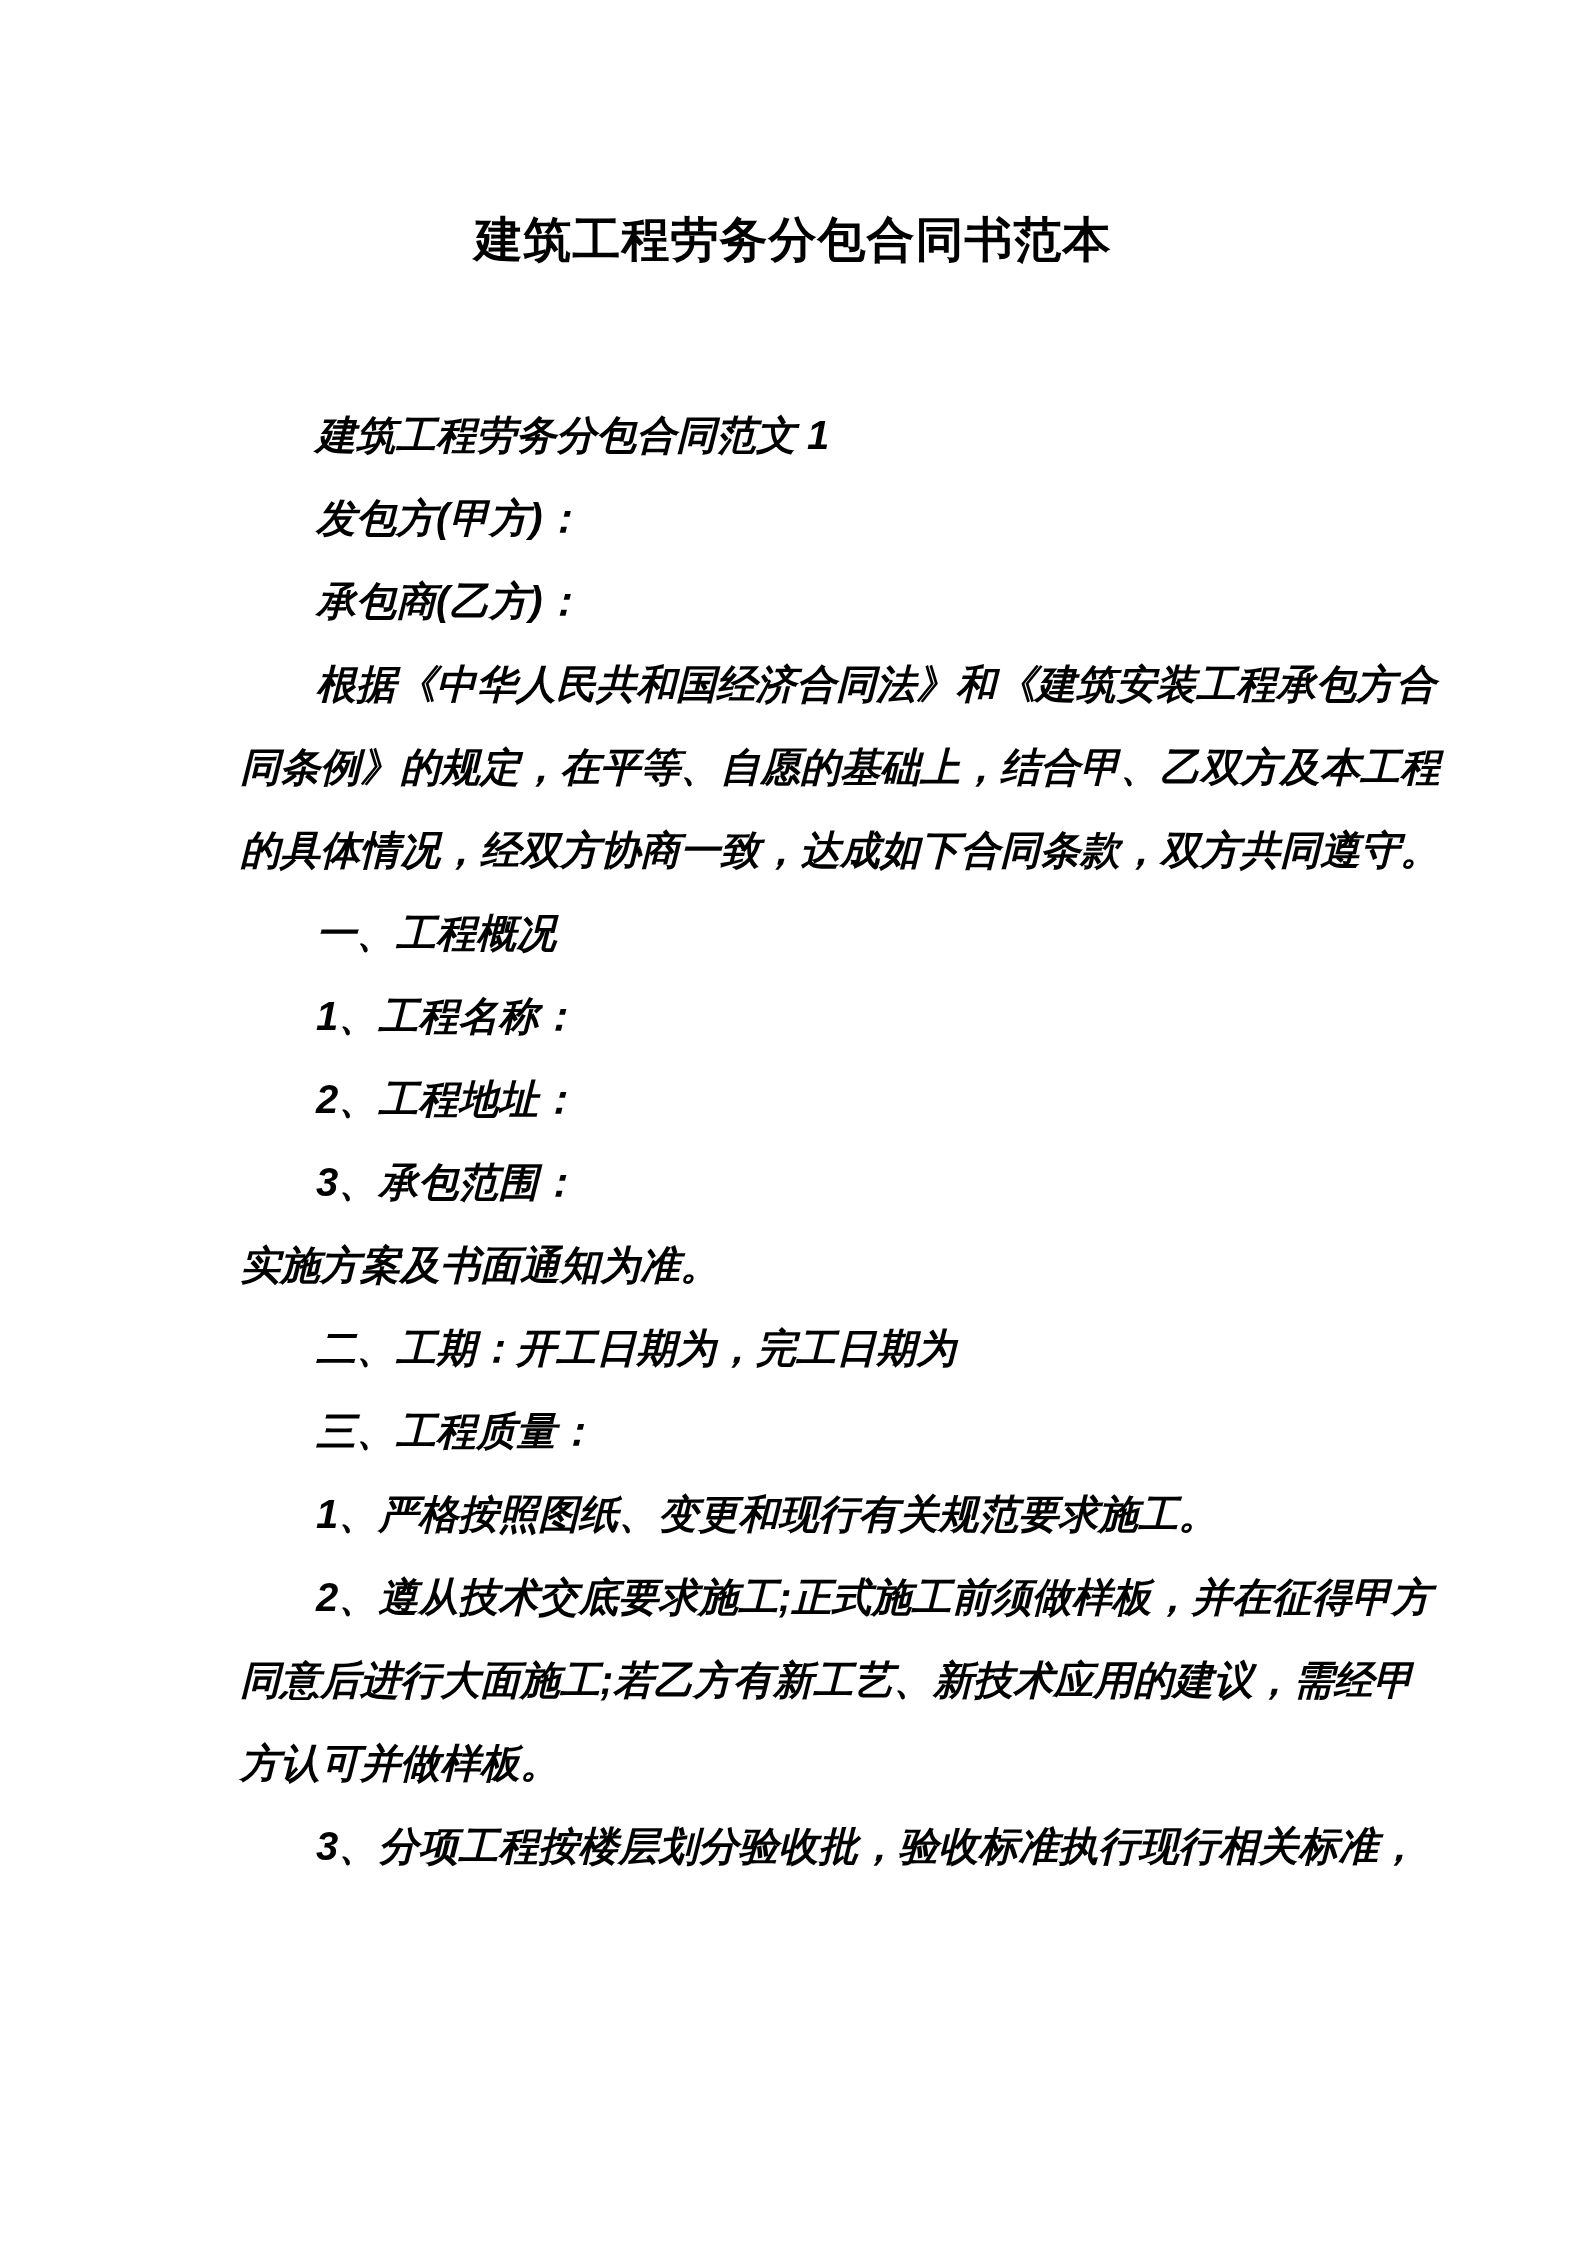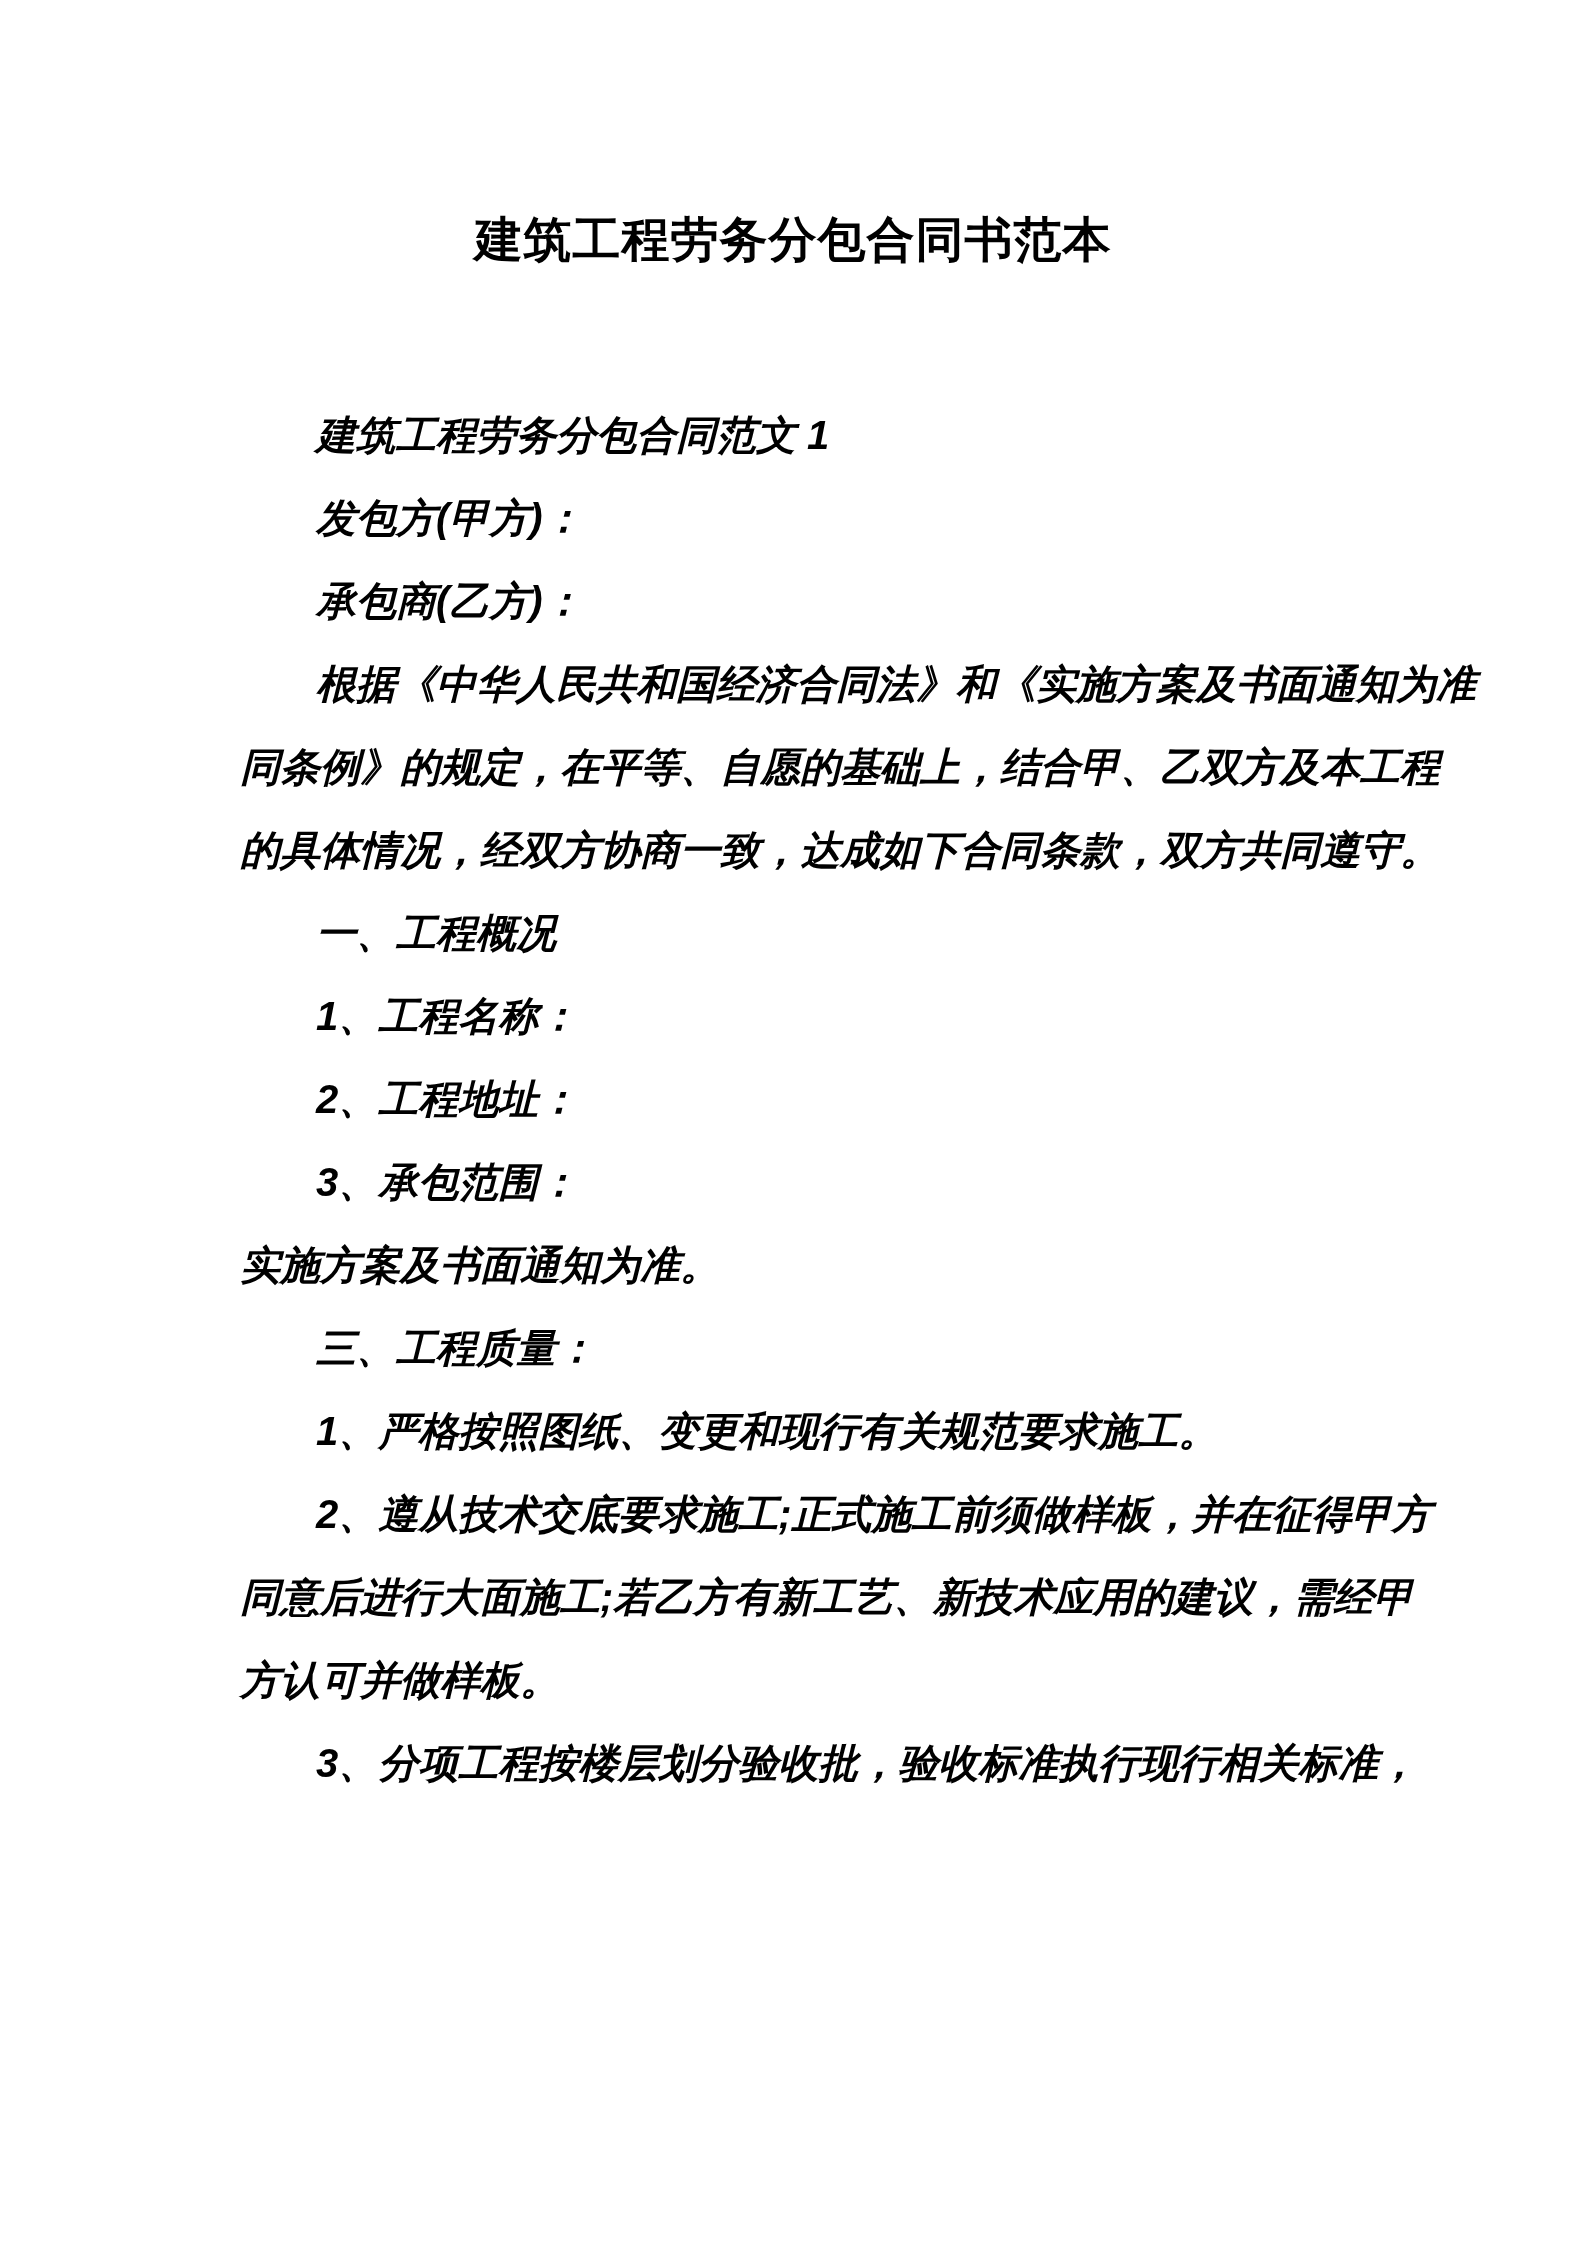--- a/index.html
+++ b/index.html
@@ -51,28 +51,29 @@
 <body>
 
 <div class="page">
 
   <div class="doc-title">建筑工程劳务分包合同书范本</div>
 
   <div class="body-text">
     <div class="text-line indent">建筑工程劳务分包合同范文 1</div>
     <div class="text-line indent">发包方(甲方)：</div>
     <div class="text-line indent">承包商(乙方)：</div>
-    <div class="text-line indent">根据《中华人民共和国经济合同法》和《实施方案及书面通知为准</div>
+    <div class="text-line indent">根据《中华人民共和国经济合同法》和《建筑安装工程承包方合</div>
     <div class="text-line">同条例》的规定，在平等、自愿的基础上，结合甲、乙双方及本工程</div>
     <div class="text-line">的具体情况，经双方协商一致，达成如下合同条款，双方共同遵守。</div>
     <div class="text-line indent">一、工程概况</div>
     <div class="text-line indent">1、工程名称：</div>
     <div class="text-line indent">2、工程地址：</div>
     <div class="text-line indent">3、承包范围：</div>
     <div class="text-line">实施方案及书面通知为准。</div>
+    <div class="text-line indent">二、工期：开工日期为，完工日期为</div>
     <div class="text-line indent">三、工程质量：</div>
     <div class="text-line indent">1、严格按照图纸、变更和现行有关规范要求施工。</div>
     <div class="text-line indent">2、遵从技术交底要求施工;正式施工前须做样板，并在征得甲方</div>
     <div class="text-line">同意后进行大面施工;若乙方有新工艺、新技术应用的建议，需经甲</div>
     <div class="text-line">方认可并做样板。</div>
     <div class="text-line indent">3、分项工程按楼层划分验收批，验收标准执行现行相关标准，</div>
   </div>
 
 </div>
 

